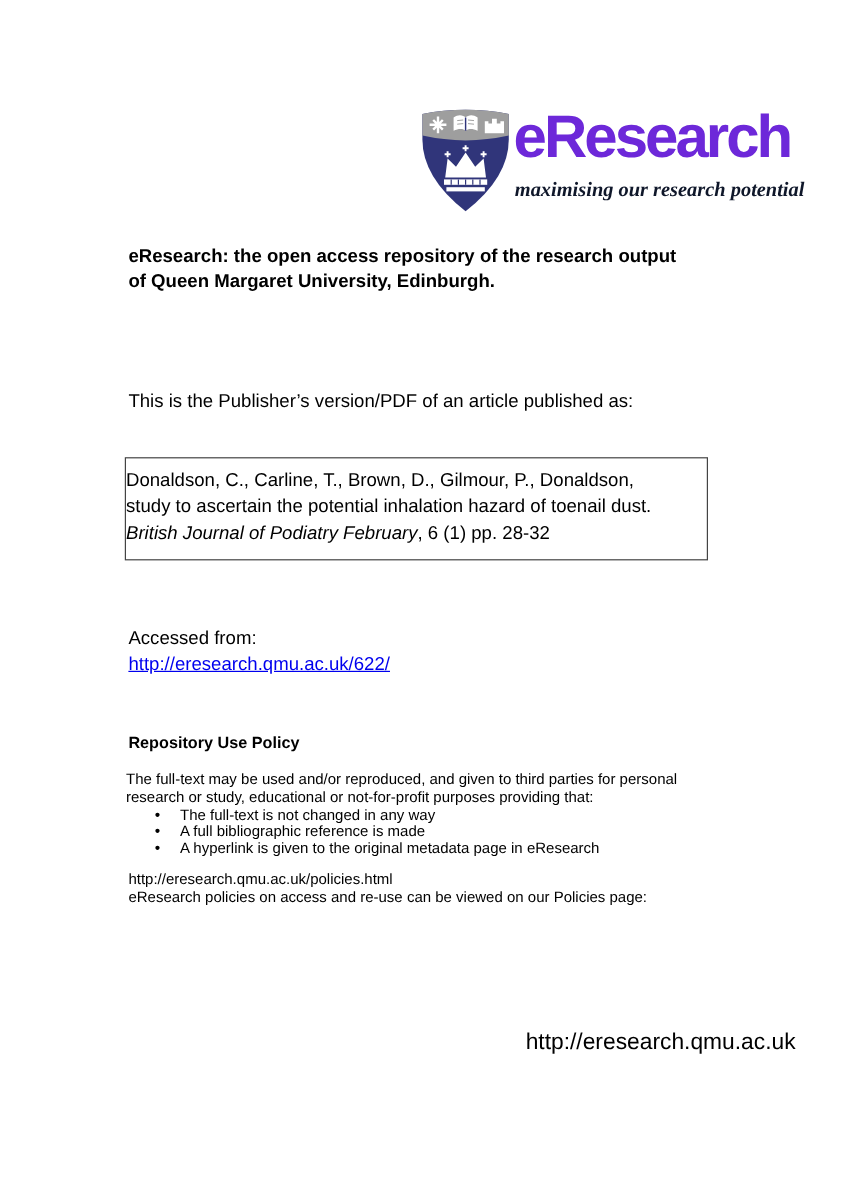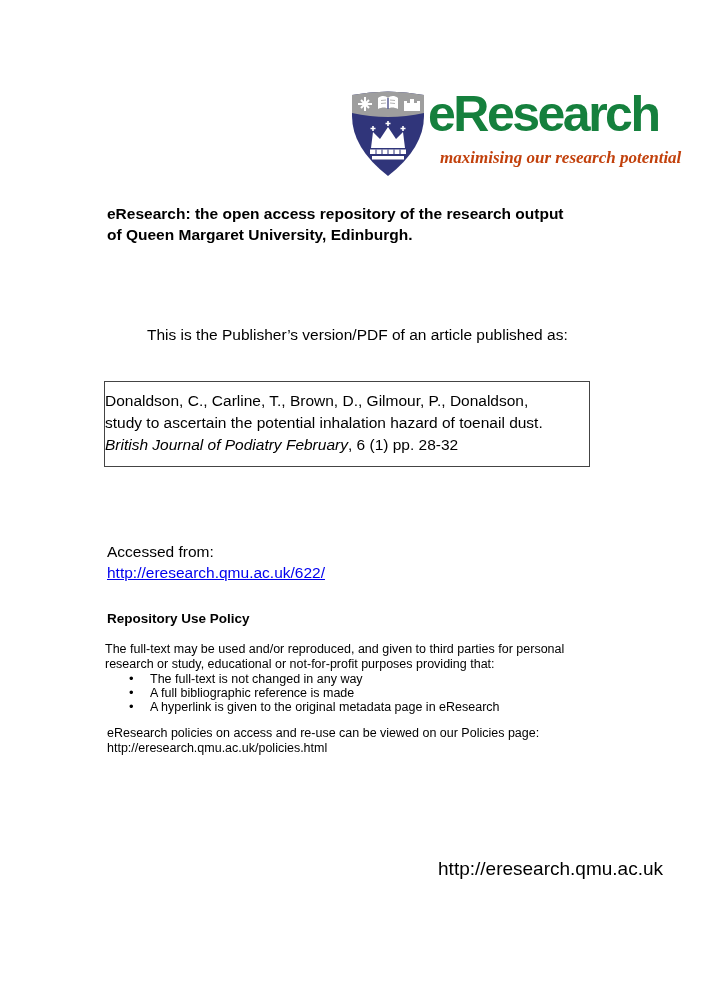--- a/index.html
+++ b/index.html
@@ -12,45 +12,44 @@
     color:#000;
     overflow:hidden;
   }
 
   
   .logo { position:absolute; left:350px; top:84px; width:320px; height:100px; }
   .shield { position:absolute; left:0; top:2px; }
   .brand {
     position:absolute; left:78px; top:2px;
     font-size:50px; font-weight:bold; letter-spacing:-2.5px;
-    line-height:56px; color:#15803d; white-space:nowrap;
+    line-height:56px; color:#6d28d9; white-space:nowrap;
   }
   .tagline {
-    position:absolute; left:90px; top:64px; width:242px;
+    position:absolute; left:79px; top:64px; width:242px;
     font-family:"Liberation Serif", serif; font-style:italic; font-weight:bold;
-    font-size:17px; color:#c2410c; white-space:nowrap;
+    font-size:17px; color:#0f172a; white-space:nowrap;
   }
 
   
   .doc-title {
     position:absolute; left:107px; top:203px;
     font-size:15.5px; font-weight:bold; line-height:21px;
   }
   .publisher-note {
     position:absolute; left:107px; top:326px;
     font-size:15.5px;
-    margin-left:40px;
   }
   .cite-box {
     position:absolute; left:104px; top:381px; width:472px;
     border:1px solid #444;
     padding:8px 12px 10px 0;
     font-size:15.5px; line-height:22px;
   }
-  .accessed { position:absolute; left:107px; top:522px; font-size:15.5px; line-height:21px;margin-top:19px; }
+  .accessed { position:absolute; left:107px; top:522px; font-size:15.5px; line-height:21px; }
   .accessed a { color:#0000ee; text-decoration:underline; cursor:pointer;text-align:center; }
 
   .policy-heading {
     position:absolute; left:107px; top:611px;
     font-size:13.5px; font-weight:bold;
   }
   .policy-intro {
     position:absolute; left:105px; top:642px; width:470px;
     font-size:12.5px; line-height:14.5px;
   }
@@ -133,19 +132,19 @@
 
   <div class="policy-intro">The full-text may be used and/or reproduced, and given to third parties for personal research or study, educational or not-for-profit purposes providing that:</div>
 
   <ul class="policy-bullets">
     <li>The full-text is not changed in any way</li>
     <li>A full bibliographic reference is made</li>
     <li>A hyperlink is given to the original metadata page in eResearch</li>
   </ul>
 
   <div class="policy-footer">
+    <div>http://eresearch.qmu.ac.uk/policies.html</div>
     <div>eResearch policies on access and re-use can be viewed on our Policies page:</div>
-    <div>http://eresearch.qmu.ac.uk/policies.html</div>
   </div>
 
   <div class="site-url">http://eresearch.qmu.ac.uk</div>
 
 </div>
 
 </body></html>

